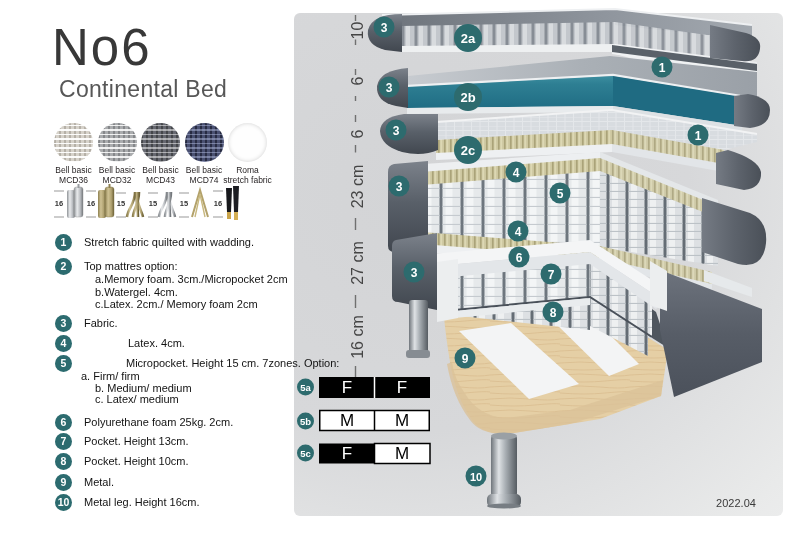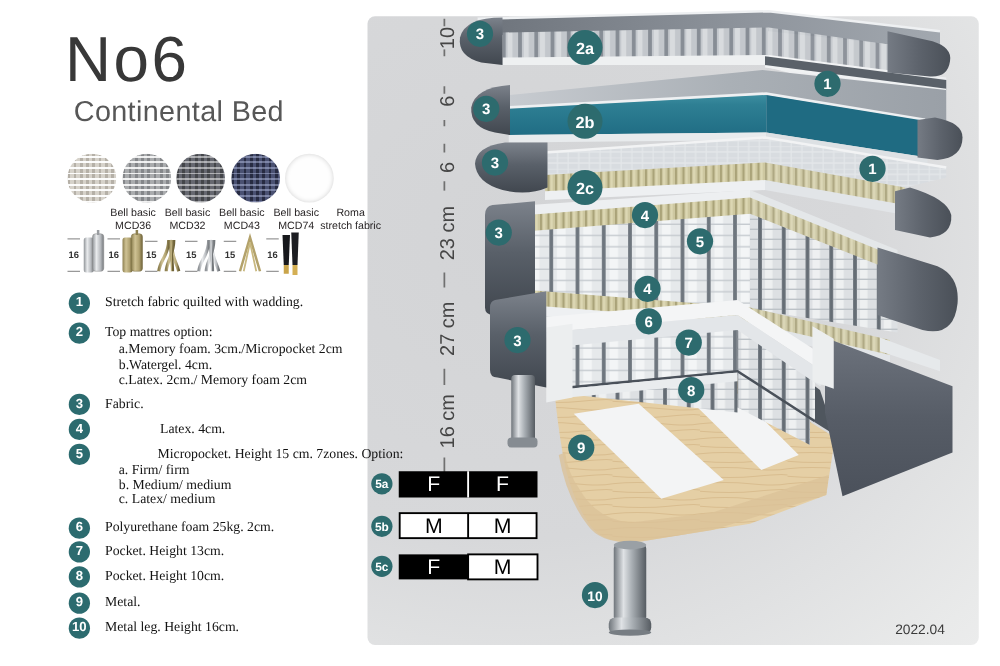--- a/index.html
+++ b/index.html
@@ -3,22 +3,22 @@
 <meta charset="utf-8">
 <style>
   html,body{margin:0;padding:0;}
   body{width:800px;height:533px;overflow:hidden;background:#fff;
        font-family:"Liberation Sans",sans-serif;}
   #page{position:relative;width:800px;height:533px;background:#fff;}
   .abs{position:absolute;}
   
   #title{left:52px;top:18px;font-size:51px;font-weight:300;color:#383838;letter-spacing:2px;}
   #subtitle{left:59px;top:76px;font-size:23px;font-weight:400;color:#575757;letter-spacing:0.3px;}
-  .swlabel{font-size:8.5px;color:#231f20;text-align:center;line-height:10px;width:50px;margin-left:33px;}
-  .li{position:absolute;font-size:11px;color:#131313;white-space:nowrap;font-family:Liberation Serif, serif;}
+  .swlabel{font-size:8.5px;color:#231f20;text-align:center;line-height:10px;width:50px;}
+  .li{position:absolute;font-size:11px;color:#131313;white-space:nowrap;}
   .lc{position:absolute;width:17px;height:17px;border-radius:50%;background:#2c6b6f;color:#fff;
       font-size:10.5px;font-weight:bold;text-align:center;line-height:17px;}
 </style>
 </head>
 <body>
 <div id="page">
 
   <div class="abs" id="panel" style="left:294px;top:13px;width:489px;height:503px;border-radius:6px;
     background:radial-gradient(135% 115% at 24% 35%, #d3d4d6 0%, #d7d8da 42%, #e9eaea 75%, #f4f4f5 100%);"></div>
 
@@ -135,21 +135,21 @@
     <div class="li" style="left:95px;top:298px;">c.Latex. 2cm./ Memory foam 2cm</div>
 
     <div class="lc" style="left:55px;top:315px;">3</div>
     <div class="li" style="left:84px;top:317px;">Fabric.</div>
 
     <div class="lc" style="left:55px;top:335px;">4</div>
     <div class="li" style="left:84px;top:337px;padding-left:44px;">Latex. 4cm.</div>
 
     <div class="lc" style="left:55px;top:354.5px;">5</div>
     <div class="li" style="left:84px;top:356.5px;padding-left:42px;">Micropocket. Height 15 cm. 7zones. Option:</div>
-    <div class="li" style="left:95px;top:369.5px;">a. Firm/ firm</div>
+    <div class="li" style="left:81px;top:369.5px;">a. Firm/ firm</div>
     <div class="li" style="left:95px;top:382px;">b. Medium/ medium</div>
     <div class="li" style="left:95px;top:393px;">c. Latex/ medium</div>
 
     <div class="lc" style="left:55px;top:413.5px;">6</div>
     <div class="li" style="left:84px;top:415.5px;">Polyurethane foam 25kg. 2cm.</div>
 
     <div class="lc" style="left:55px;top:433px;">7</div>
     <div class="li" style="left:84px;top:435px;">Pocket. Height 13cm.</div>
 
     <div class="lc" style="left:55px;top:453px;">8</div>

